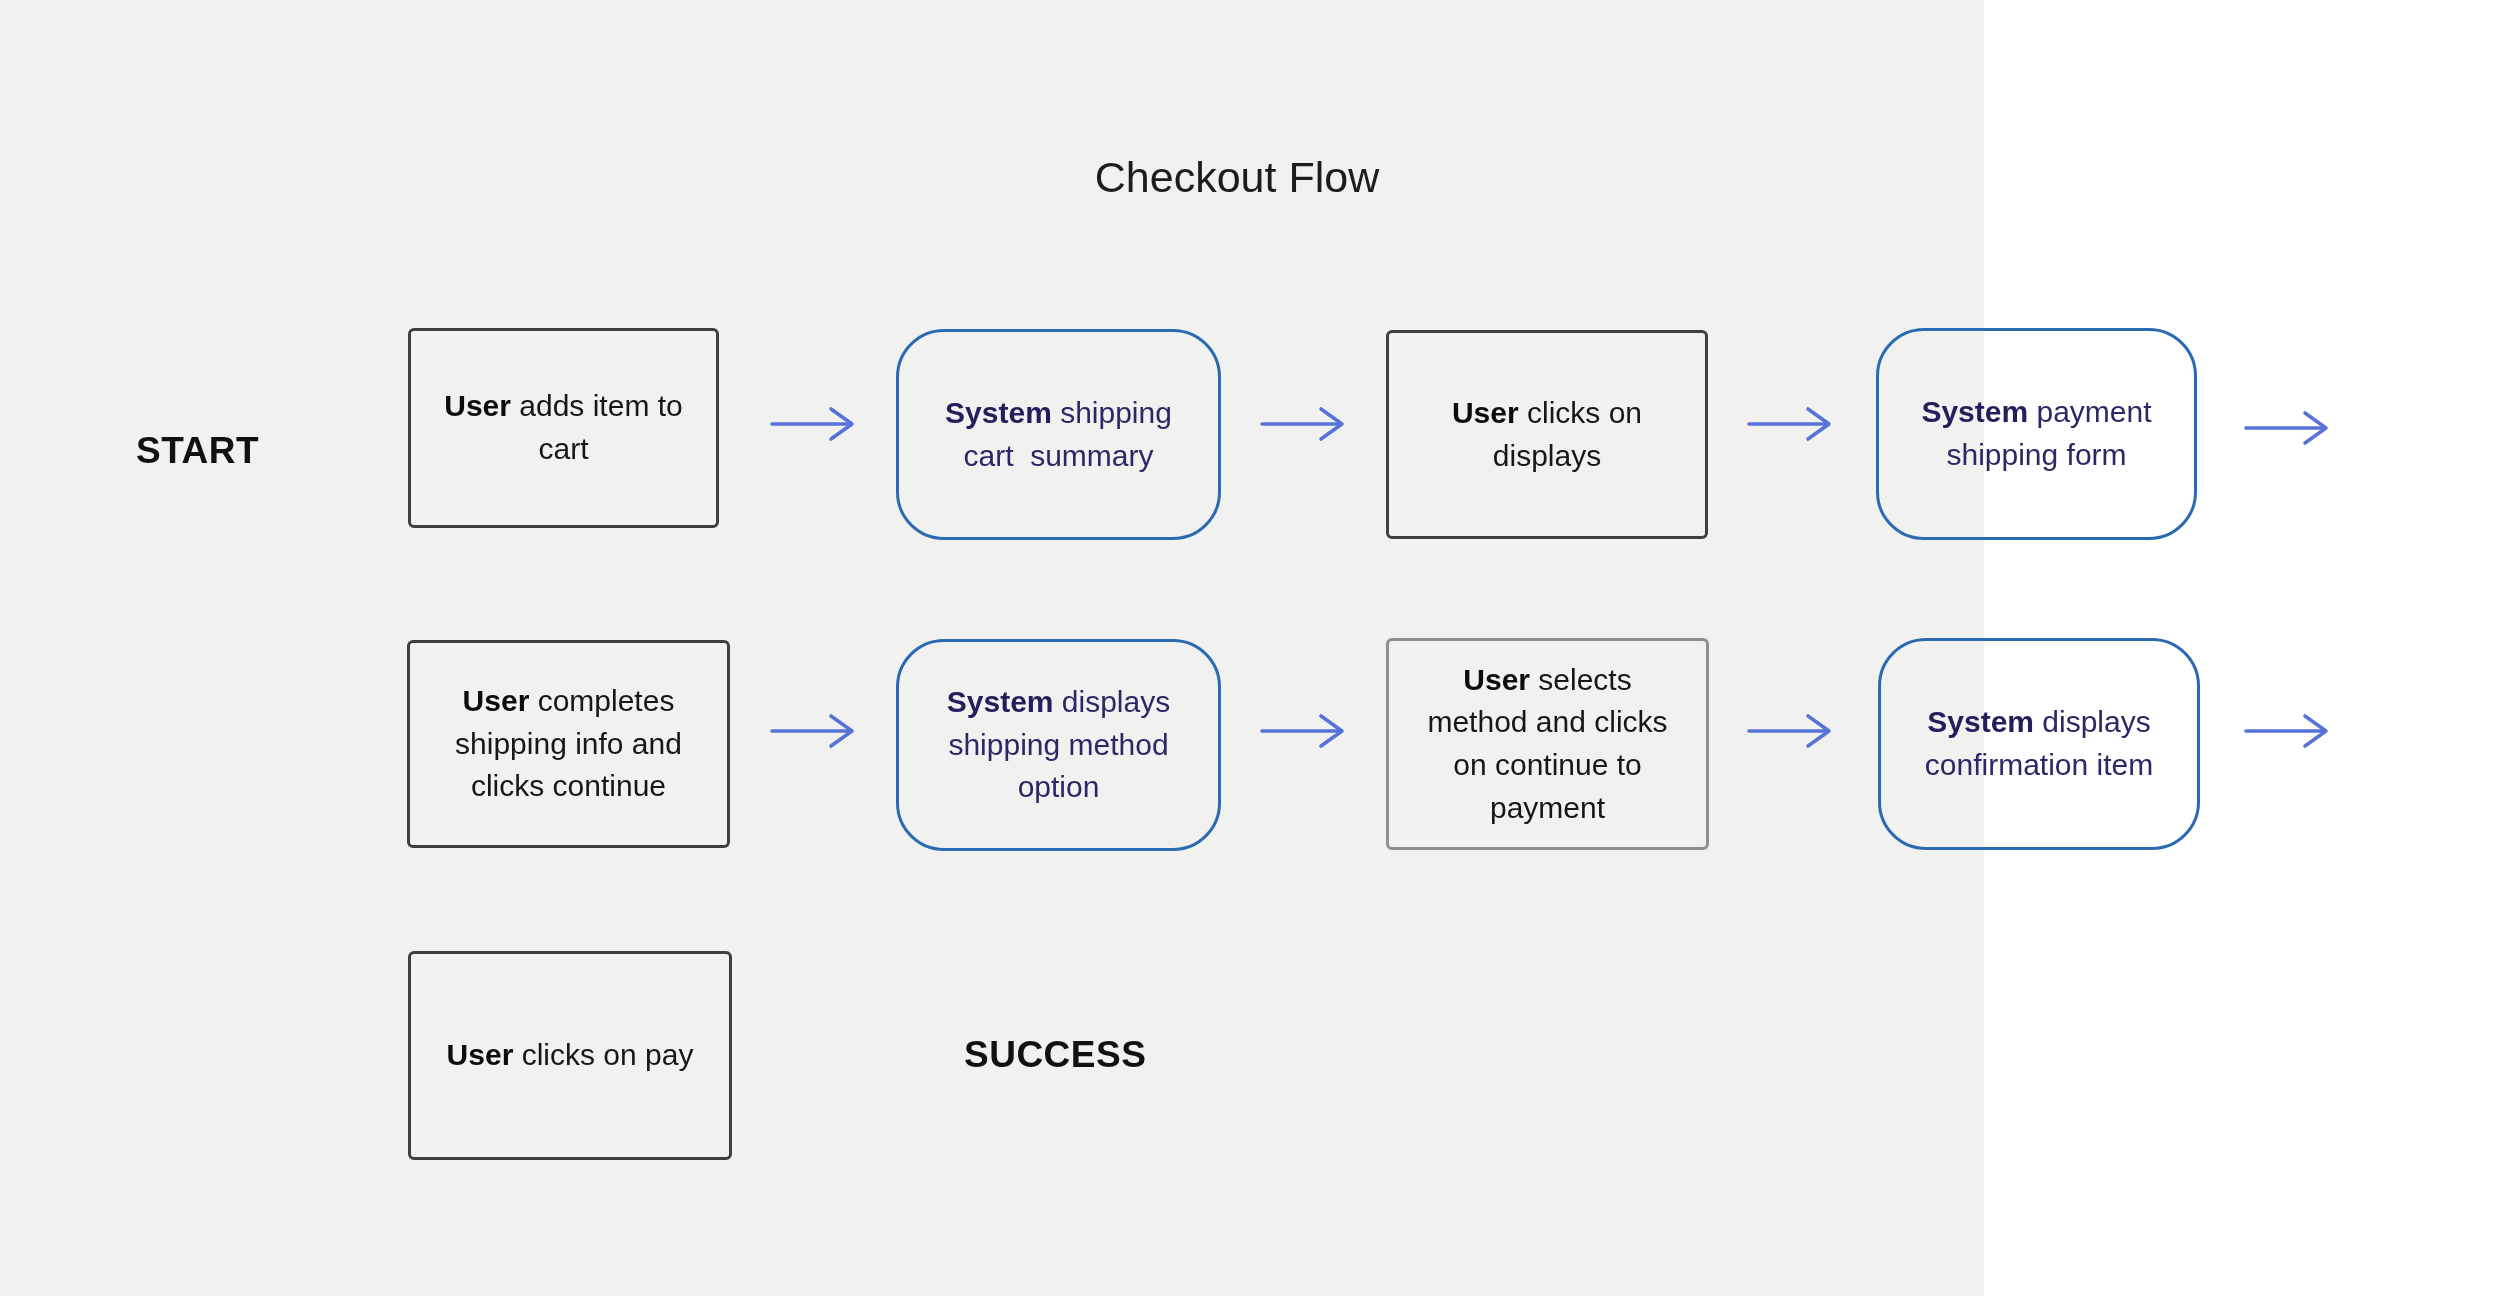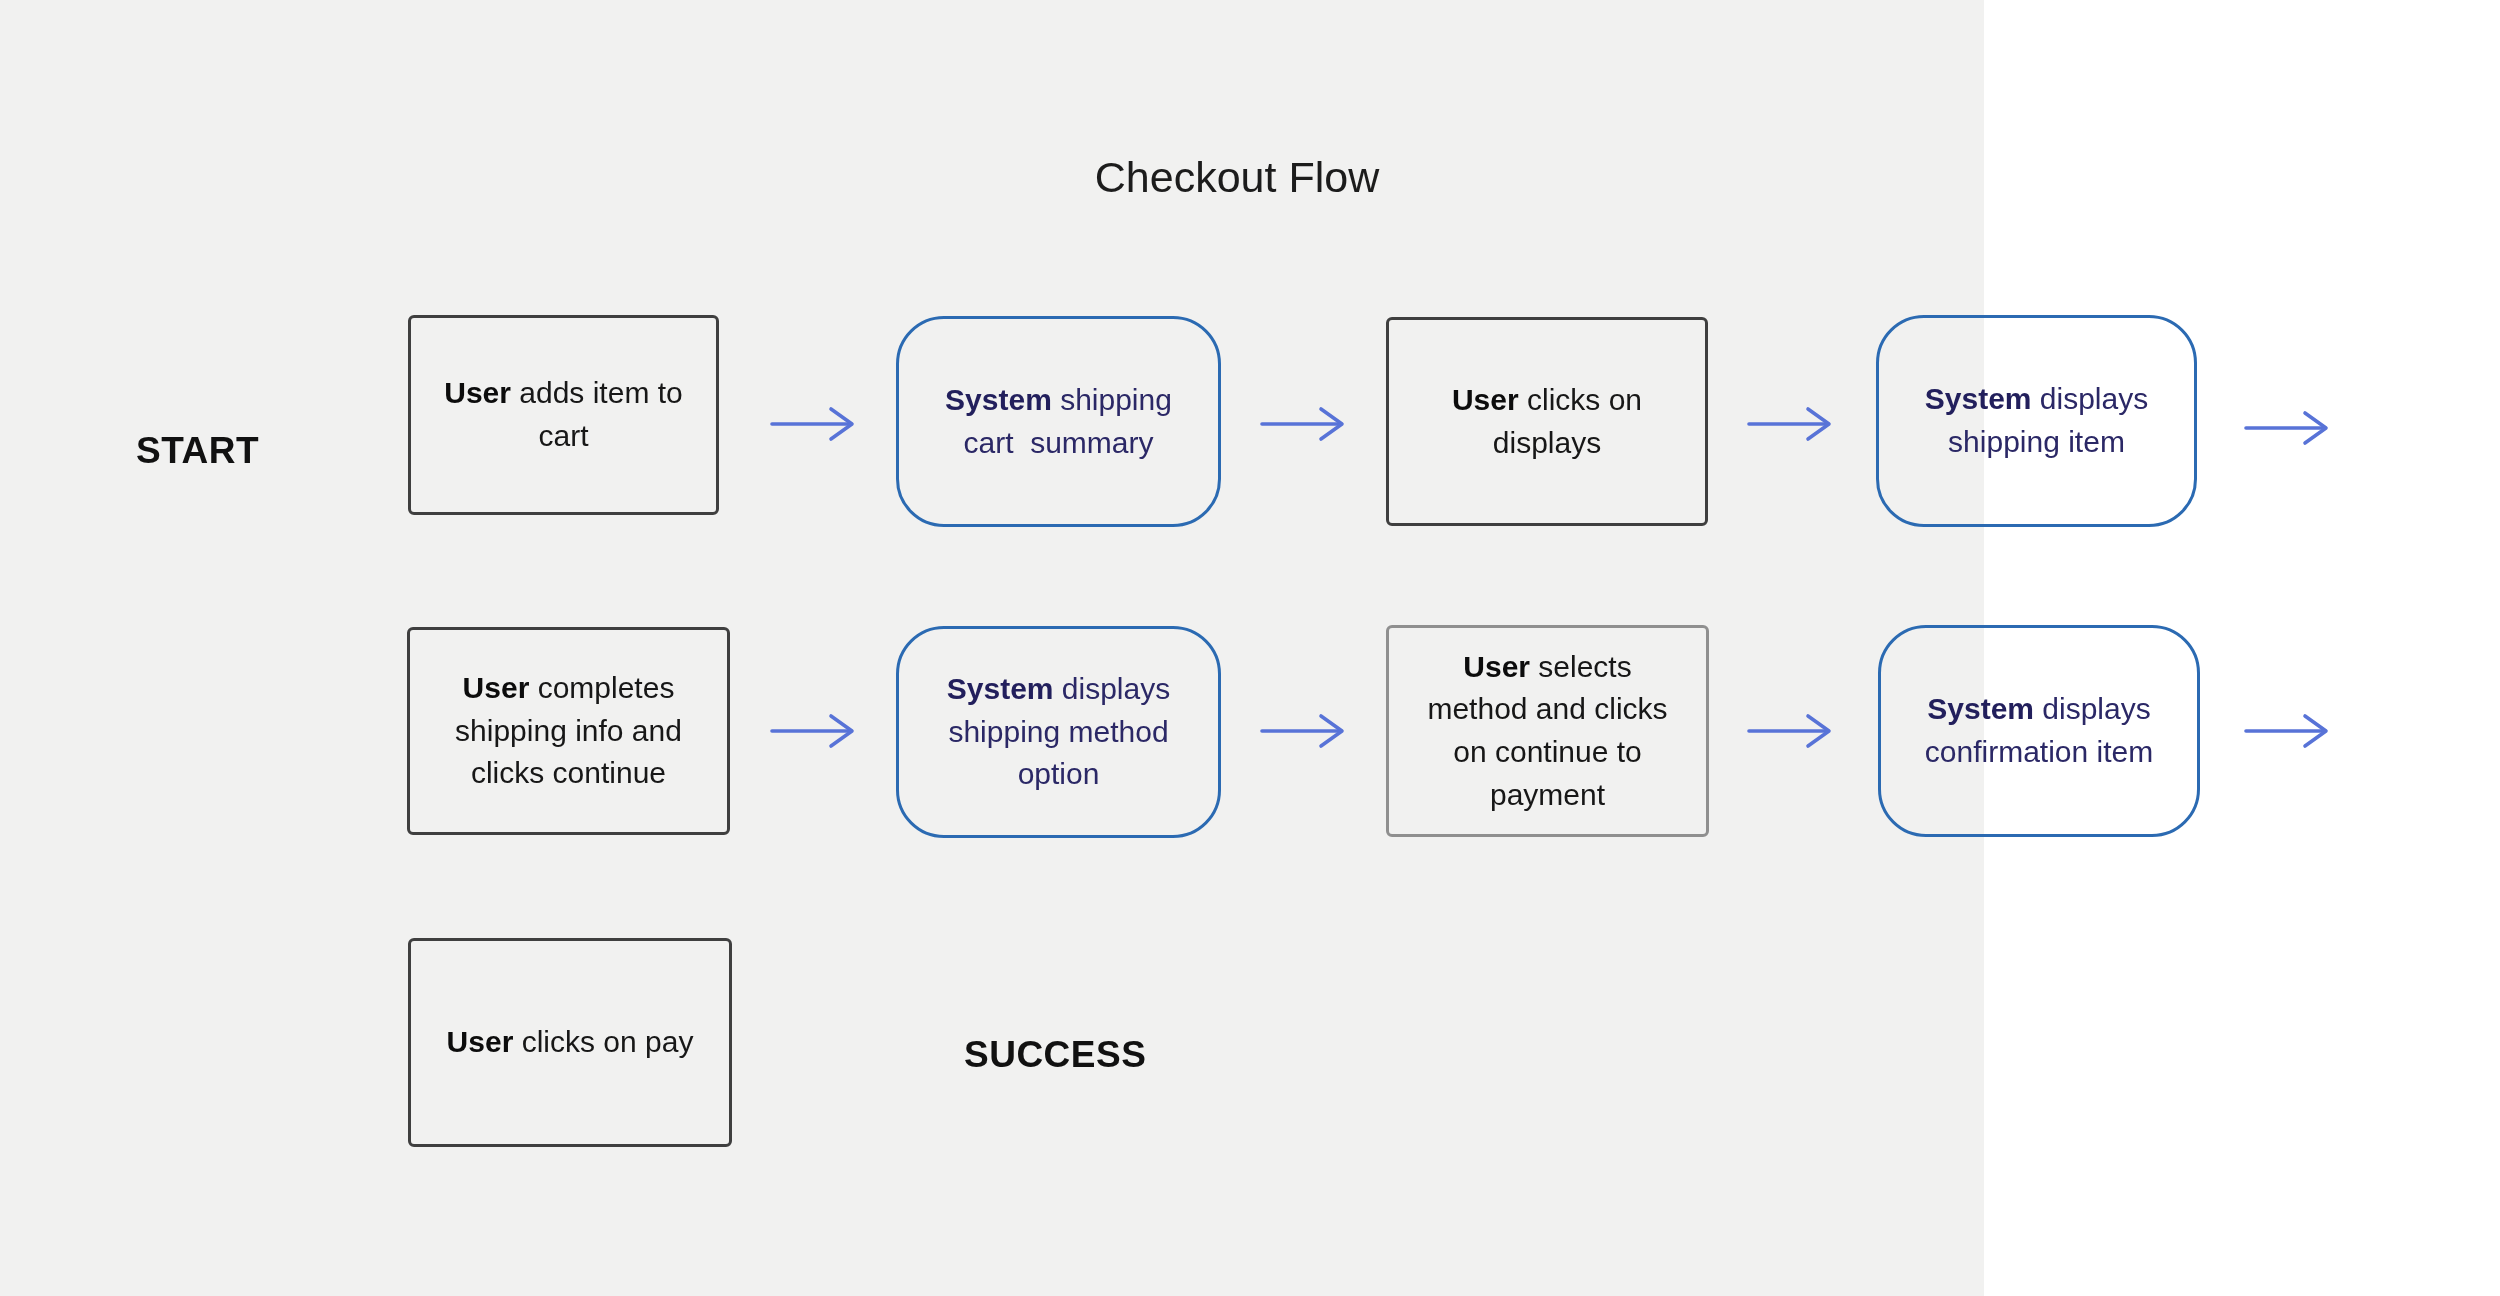--- a/index.html
+++ b/index.html
@@ -17,21 +17,21 @@
   .flow-label{
     position:absolute;font-size:37px;font-weight:700;color:#111111;
     letter-spacing:0.5px;white-space:nowrap;
   }
   .flow-label.start{left:136px;top:410px;margin-top:20px;}
   .flow-label.success{left:964px;top:1034px;}
   .node{
     position:absolute;display:flex;align-items:center;justify-content:center;
     text-align:center;font-size:30px;line-height:1.42;
     padding:0 22px;box-sizing:border-box;white-space:pre-wrap;
-    background:transparent;cursor:default;
+    background:transparent;cursor:default;margin-top:13px;
   }
   .node.user{
     border:3px solid #3f3f3f;border-radius:6px;color:#171717;
   }
   .node.user .b{font-weight:700;color:#0c0c0c;}
   .node.user.light{border-color:#8f8f8f;}
   .node.system{
     border:3px solid #2b6ab2;border-radius:48px;color:#2b2866;
   }
   .node.system .b{font-weight:700;color:#221f5c;}
@@ -50,21 +50,21 @@
 
   <div class="flow-label start">START</div>
   <div class="flow-label success">SUCCESS</div>
 
   <div class="node user" style="left:408px;top:315px;width:311px;height:200px"><span><span class="b">User</span><span> adds item to cart</span></span></div>
 
   <div class="node system" style="left:896px;top:316px;width:325px;height:211px"><span><span class="b">System</span><span> shipping cart  summary</span></span></div>
 
   <div class="node user" style="left:1386px;top:317px;width:322px;height:209px"><span><span class="b">User</span><span> clicks on displays</span></span></div>
 
-  <div class="node system" style="left:1876px;top:315px;width:321px;height:212px"><span><span class="b">System</span><span> displays shipping item</span></span></div>
+  <div class="node system" style="left:1876px;top:315px;width:321px;height:212px"><span><span class="b">System</span><span> payment shipping form</span></span></div>
 
   <div class="node system" style="left:896px;top:626px;width:325px;height:212px"><span><span class="b">System</span><span> displays shipping method option</span></span></div>
 
   <div class="node user" style="left:407px;top:627px;width:323px;height:208px"><span><span class="b">User</span><span> completes shipping info and clicks continue</span></span></div>
 
   <div class="node user light" style="left:1386px;top:625px;width:323px;height:212px"><span><span class="b">User</span><span> selects method and clicks on continue to payment</span></span></div>
 
   <div class="node system" style="left:1878px;top:625px;width:322px;height:212px"><span><span class="b">System</span><span> displays confirmation item</span></span></div>
 
   <div class="node user" style="left:408px;top:938px;width:324px;height:209px"><span><span class="b">User</span><span> clicks on pay</span></span></div>

